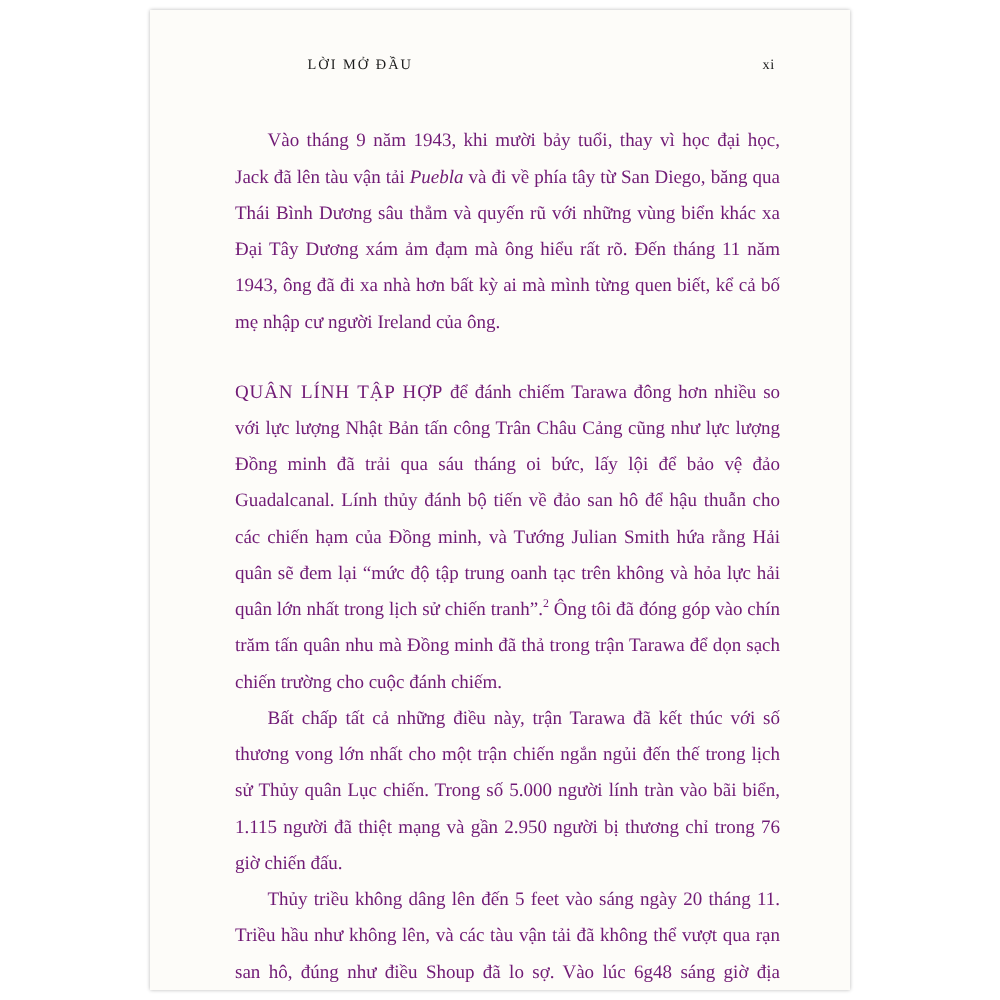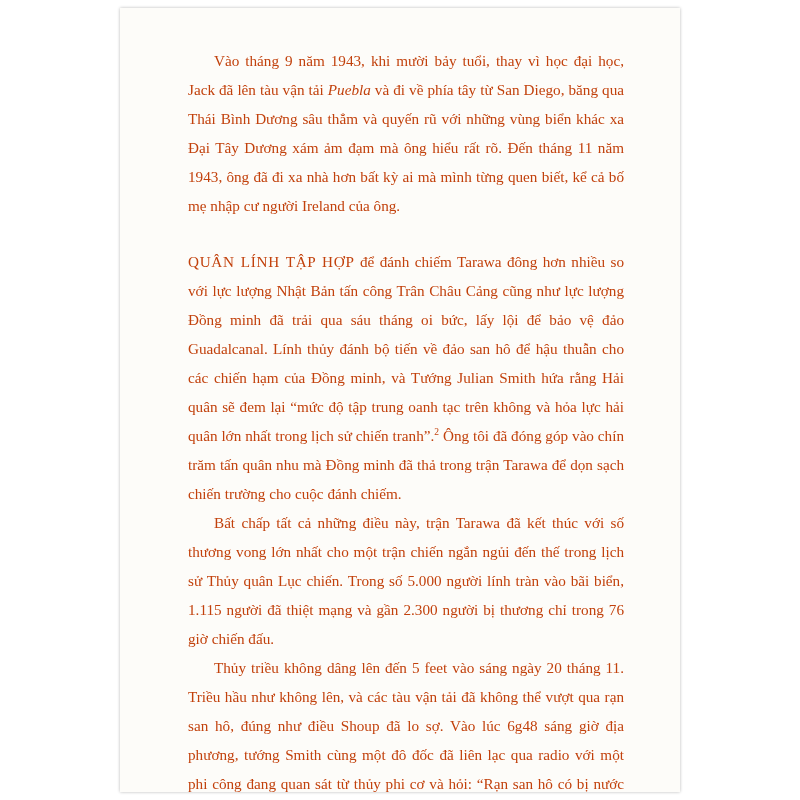--- a/index.html
+++ b/index.html
@@ -58,21 +58,21 @@
   .running-head .folio {
     font-size: 11.5px;
     color: #1a1a1a;
     letter-spacing: 0.5px;
     font-family: "Liberation Serif", serif;
   }
   .body-text p {
     margin: 0;
     font-size: 15.2px;
     line-height: 29px;
-    color: #c2410c;
+    color: #701a75;
     text-align: justify;
     text-justify: inter-word;
     hyphens: none;
   }
   .body-text p.indent {
     text-indent: 26px;
   }
   .body-text p.space-before {
     margin-top: 27px;
   }
@@ -90,27 +90,31 @@
     line-height: 0;
   }
 </style>
 </head>
 <body>
 
 <div class="page-shell">
   <div class="page-surface">
     <div class="page-inner">
 
+      <div class="running-head">
+        <span class="head-title">LỜI MỞ ĐẦU</span>
+        <span class="folio">xi</span>
+      </div>
 
       <div class="body-text">
 
         <p class="indent"><span>Vào tháng 9 năm 1943, khi mười bảy tuổi, thay vì học đại học, Jack đã lên tàu vận tải </span><span class="italic">Puebla</span><span> và đi về phía tây từ San Diego, băng qua Thái Bình Dương sâu thẳm và quyến rũ với những vùng biển khác xa Đại Tây Dương xám ảm đạm mà ông hiểu rất rõ. Đến tháng 11 năm 1943, ông đã đi xa nhà hơn bất kỳ ai mà mình từng quen biết, kể cả bố mẹ nhập cư người Ireland của ông.</span></p>
 
         <p class="space-before"><span class="smallcaps-lead">QUÂN LÍNH TẬP HỢP</span><span> để đánh chiếm Tarawa đông hơn nhiều so với lực lượng Nhật Bản tấn công Trân Châu Cảng cũng như lực lượng Đồng minh đã trải qua sáu tháng oi bức, lấy lội để bảo vệ đảo Guadalcanal. Lính thủy đánh bộ tiến về đảo san hô để hậu thuẫn cho các chiến hạm của Đồng minh, và Tướng Julian Smith hứa rằng Hải quân sẽ đem lại “mức độ tập trung oanh tạc trên không và hỏa lực hải quân lớn nhất trong lịch sử chiến tranh”.</span><sup>2</sup><span> Ông tôi đã đóng góp vào chín trăm tấn quân nhu mà Đồng minh đã thả trong trận Tarawa để dọn sạch chiến trường cho cuộc đánh chiếm.</span></p>
 
-        <p class="indent">Bất chấp tất cả những điều này, trận Tarawa đã kết thúc với số thương vong lớn nhất cho một trận chiến ngắn ngủi đến thế trong lịch sử Thủy quân Lục chiến. Trong số 5.000 người lính tràn vào bãi biển, 1.115 người đã thiệt mạng và gần 2.300 người bị thương chỉ trong 76 giờ chiến đấu.</p>
+        <p class="indent">Bất chấp tất cả những điều này, trận Tarawa đã kết thúc với số thương vong lớn nhất cho một trận chiến ngắn ngủi đến thế trong lịch sử Thủy quân Lục chiến. Trong số 5.000 người lính tràn vào bãi biển, 1.115 người đã thiệt mạng và gần 2.950 người bị thương chỉ trong 76 giờ chiến đấu.</p>
 
         <p class="indent">Thủy triều không dâng lên đến 5 feet vào sáng ngày 20 tháng 11. Triều hầu như không lên, và các tàu vận tải đã không thể vượt qua rạn san hô, đúng như điều Shoup đã lo sợ. Vào lúc 6g48 sáng giờ địa phương, tướng Smith cùng một đô đốc đã liên lạc qua radio với một phi công đang quan sát từ thủy phi cơ và hỏi: “Rạn san hô có bị nước bao phủ không?”. “Không”, đó là câu</p>
 
       </div>
     </div>
   </div>
 </div>
 
 </body></html>

